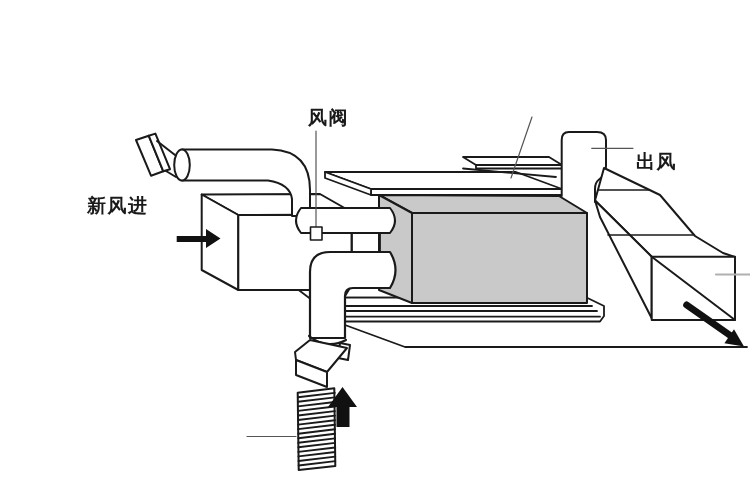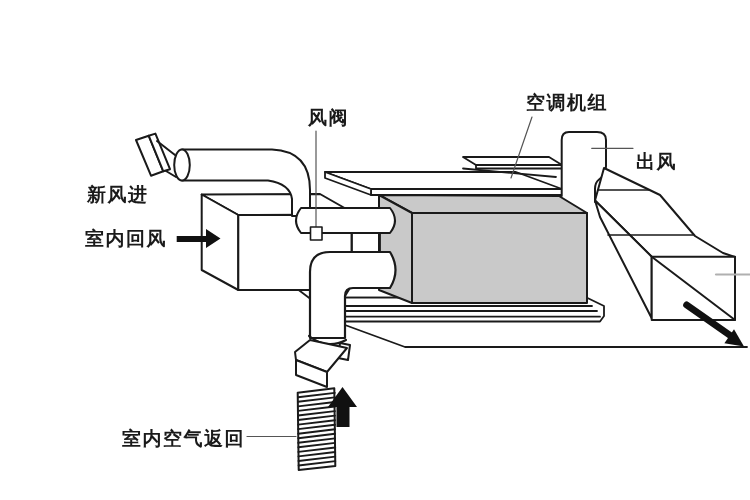--- a/index.html
+++ b/index.html
@@ -117,20 +117,17 @@
   <g stroke="#555555" stroke-width="1.2">
     <line x1="316" y1="131" x2="316" y2="227.5"></line>
     <line x1="532" y1="117" x2="511" y2="178"></line>
     <line x1="591.7" y1="148.3" x2="633" y2="148.3"></line>
     <line x1="247" y1="436.5" x2="296" y2="436.5"></line>
     <line stroke-width="2.2" x1="716" y1="274.5" x2="750" y2="274.5" stroke="#b0b0b0"></line>
   </g>
   <rect x="310.5" y="227" width="11.5" height="13" fill="#ffffff" stroke="#1a1a1a" stroke-width="1.6"></rect>
 </svg>
 
-<div class="lbl" style="left:87px;top:185px">新风进</div>
-<div class="lbl" style="left:85px;top:229px">室内回风</div>
+<div class="lbl" style="left:87px;top:196px">新风进</div>
 <div class="lbl" style="left:308px;top:108px">风阀</div>
-<div class="lbl" style="left:526px;top:93px">空调机组</div>
 <div class="lbl" style="left:636px;top:152px">出风</div>
-<div class="lbl" style="left:122px;top:429px">室内空气返回</div>
 
 </div>
 
 </body></html>

